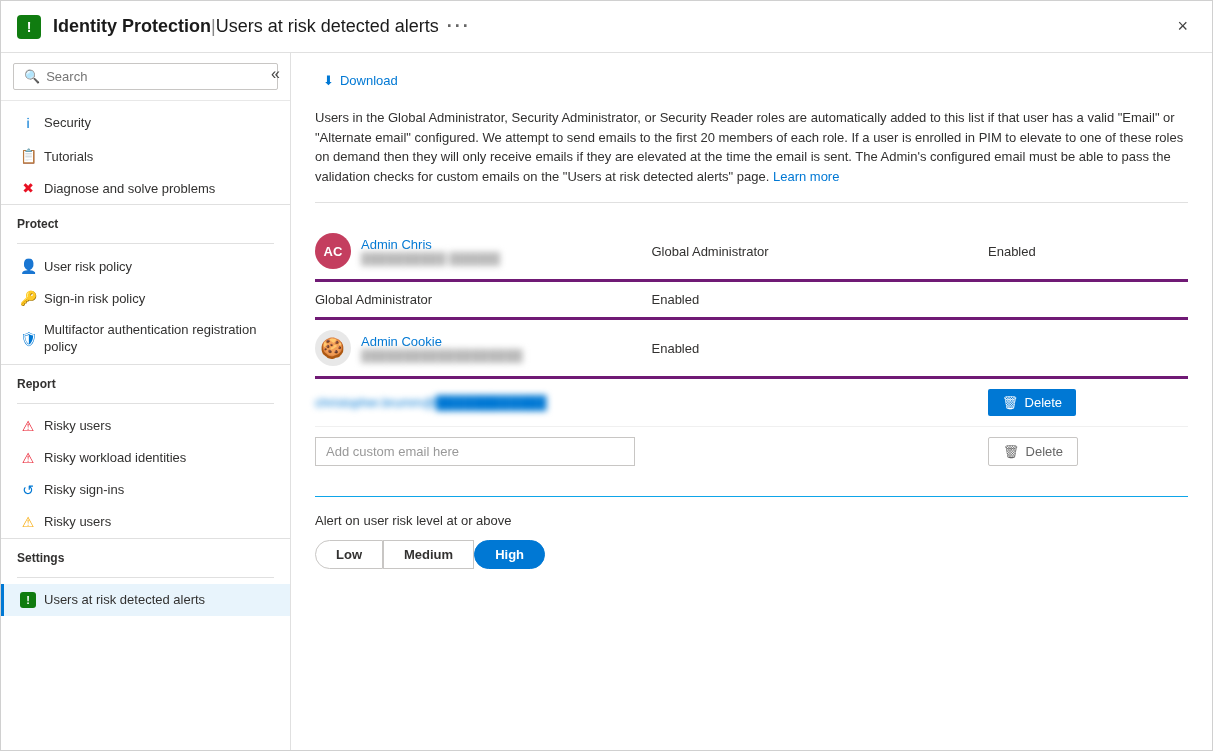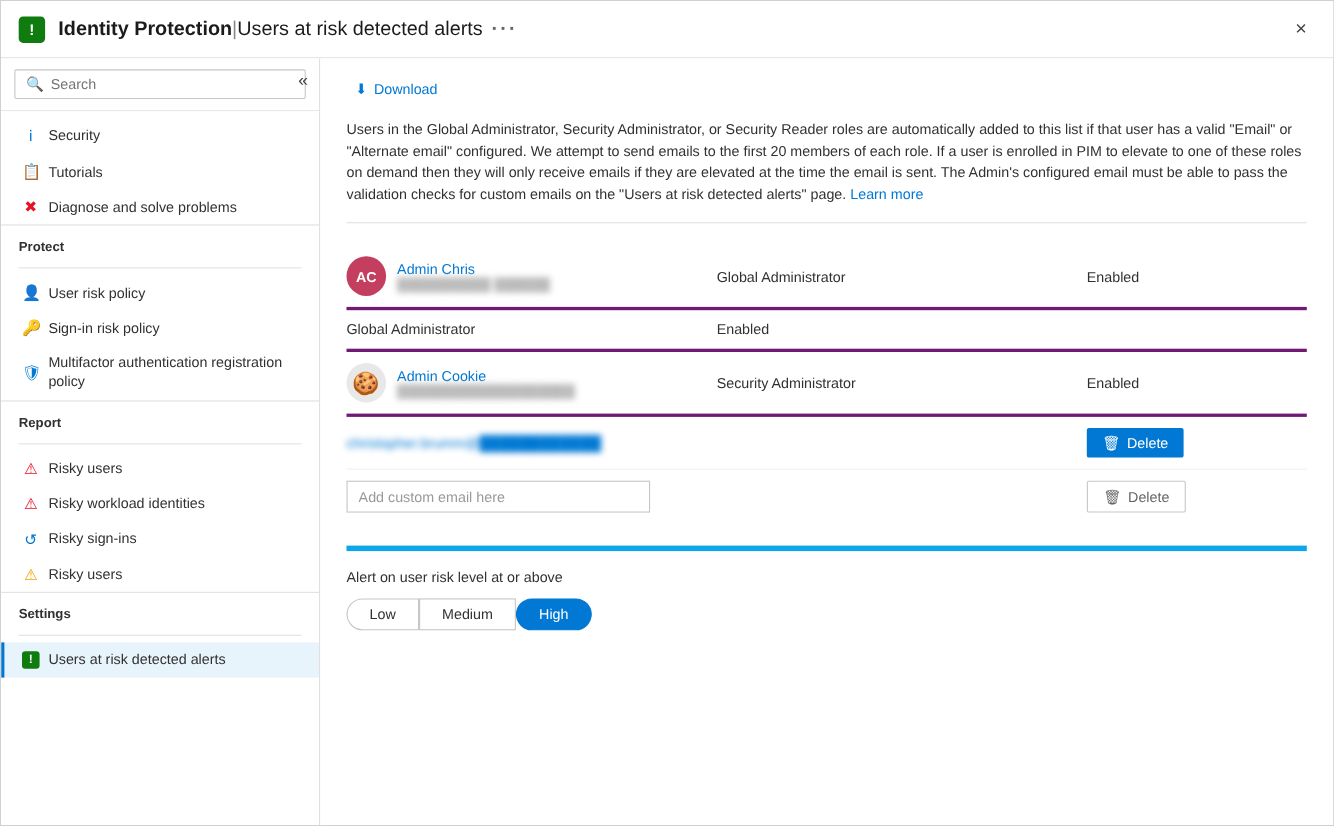--- a/index.html
+++ b/index.html
@@ -209,46 +209,47 @@
       grid-template-columns: 1fr 1fr 200px;
       padding: 10px 0;
       align-items: center;
     }
 
     .add-email-input {
       border: 1px solid #c8c6c4;
       padding: 6px 10px;
       font-size: 13px;
       outline: none;
-      width: 276px;
+      width: 320px;
       color: #999;
     }
     .add-email-input::placeholder { color: #999; }
 
     .risk-level-section {
-      border-top: 5px solid #0ea5e9;
+      border-top: 1px solid #0ea5e9;
       padding-top: 16px;
       margin-top: 8px;
     }
 
     .risk-level-label {
       font-size: 13px; color: #323130; margin-bottom: 12px;
     }
 
     .risk-toggle {
       display: flex; gap: 0;
     }
 
     .risk-btn {
       padding: 6px 20px;
       border: 1px solid #c8c6c4;
       background: #fff;
       cursor: pointer;
       font-size: 13px;
       color: #323130;
+      font-weight: bold;
     }
     .risk-btn:first-child { border-radius: 20px 0 0 20px; }
     .risk-btn:last-child { border-radius: 0 20px 20px 0; }
     .risk-btn.active {
       background: #0078d4; color: #fff; border-color: #0078d4;
       border-radius: 20px;
       z-index: 1;
     }
 
     
@@ -386,21 +387,20 @@
         <div class="table-row">
           <div class="recipient-cell">
             <div class="avatar-img">
               <span>🍪</span>
             </div>
             <div class="recipient-info">
               <div class="name">Admin Cookie</div>
               <div class="email-blurred">███████████████████</div>
             </div>
           </div>
-          <div class="role-cell">Security Administrator</div>
           <div class="action-cell">Enabled</div>
         </div>
 
         <div class="custom-email-row">
           <div>
             <span class="custom-email-blurred">christopher.brumm@████████████</span>
           </div>
           <div></div>
           <div>
             <button class="btn-delete-primary">

